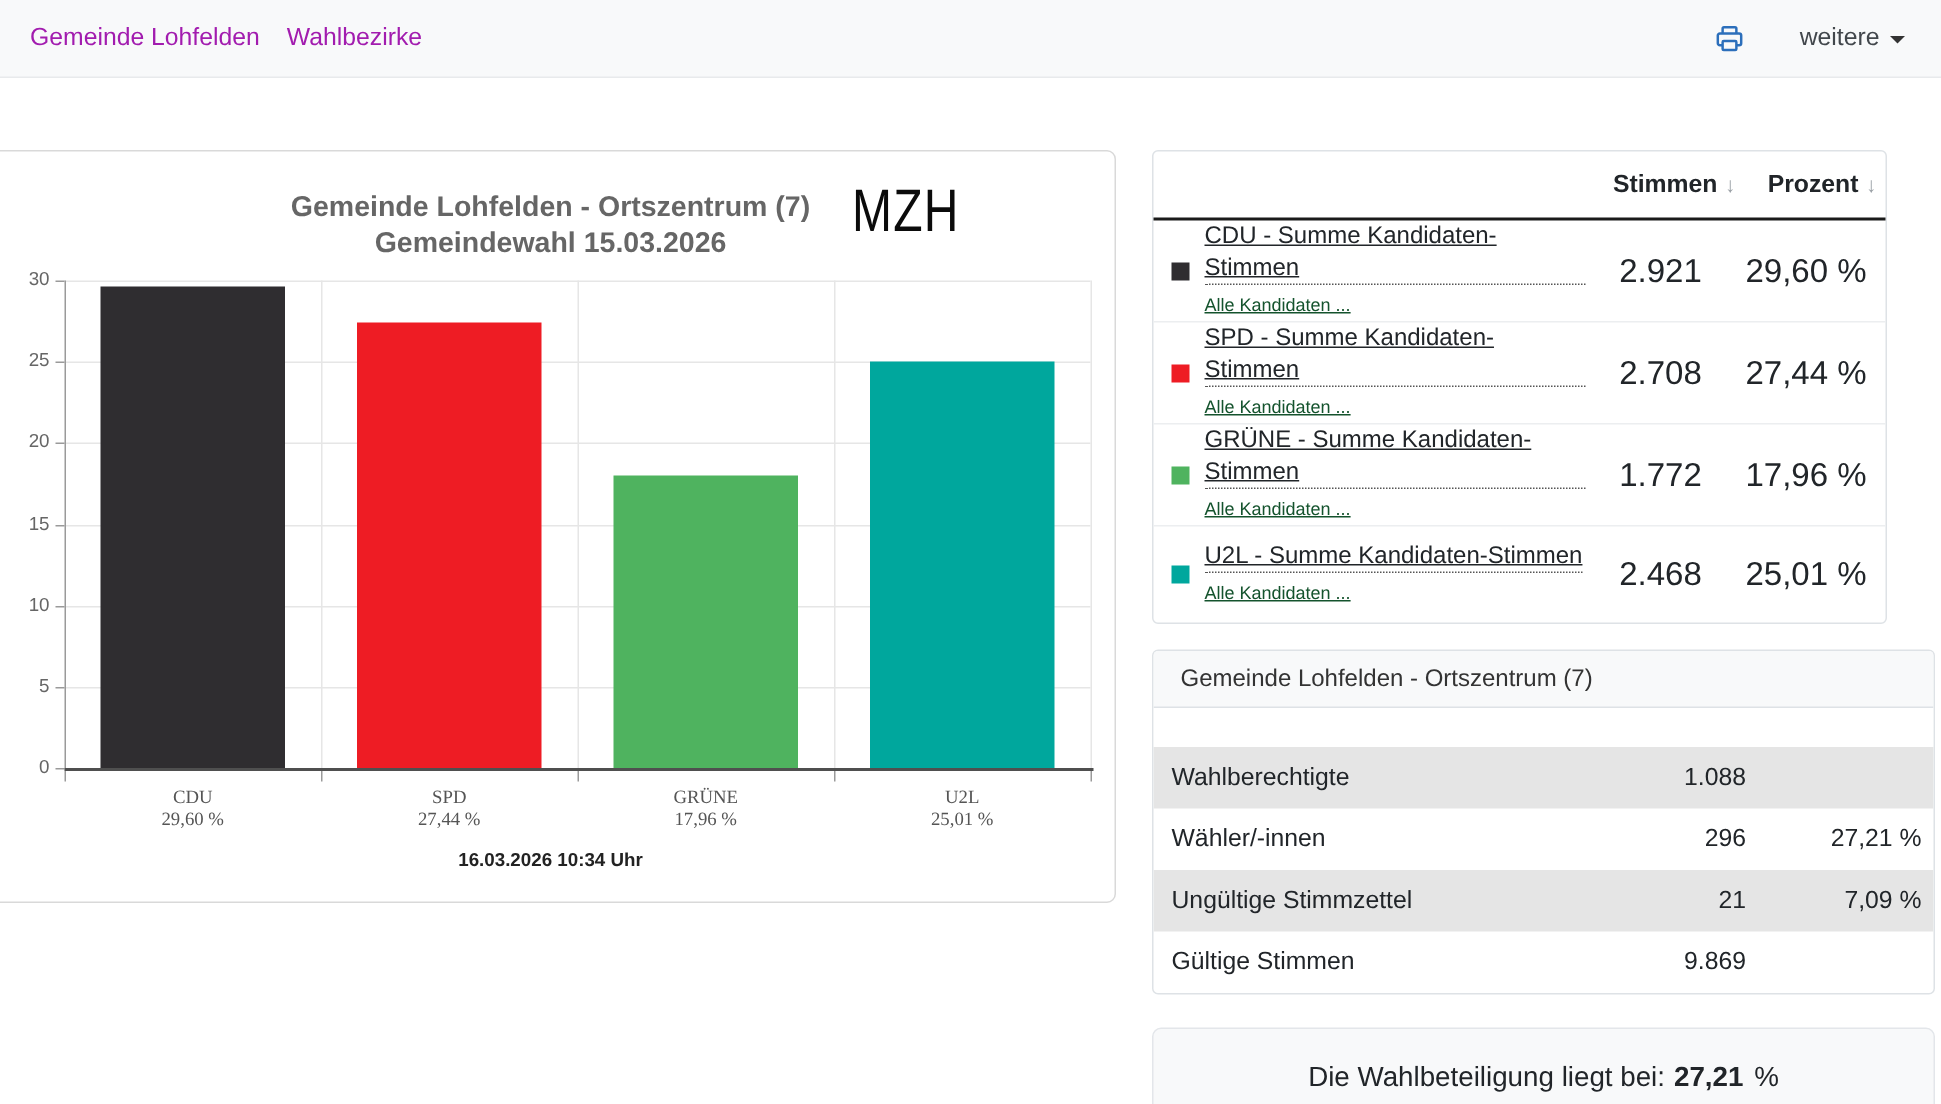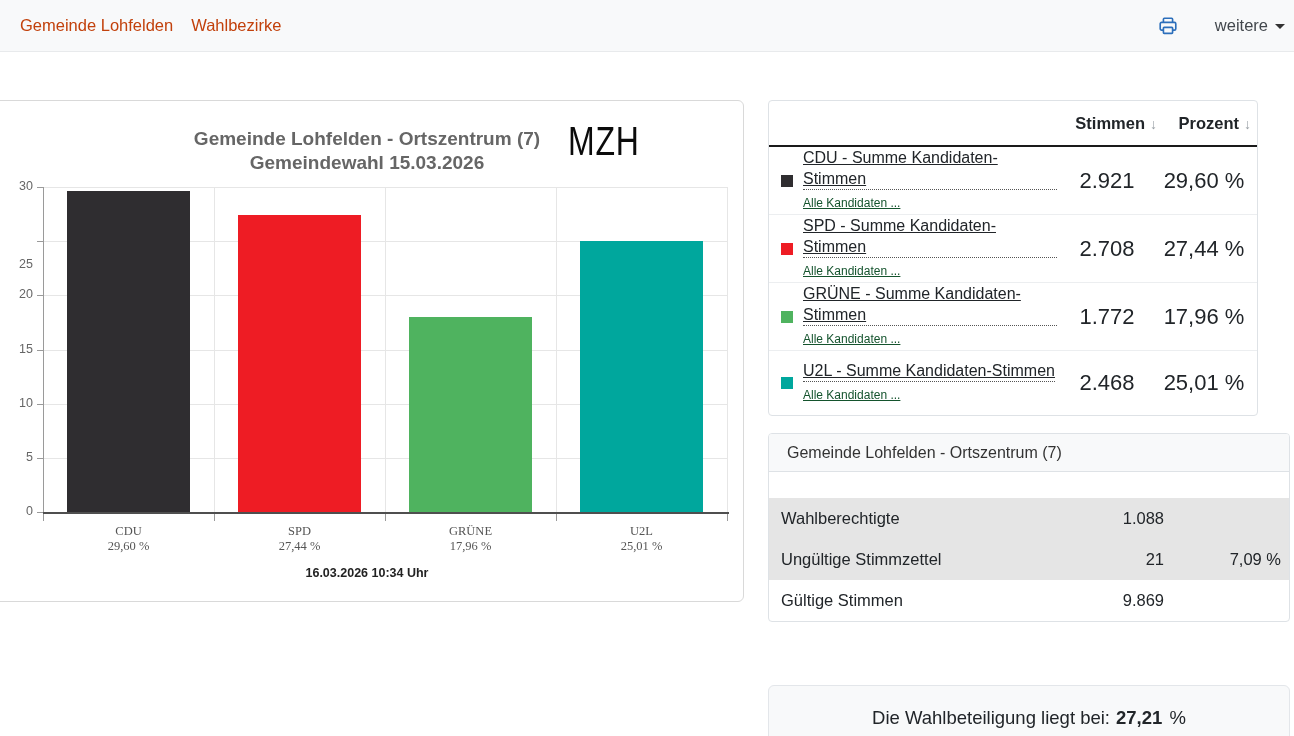--- a/index.html
+++ b/index.html
@@ -6,24 +6,24 @@
   body{
     width:1294px;height:736px;overflow:hidden;position:relative;
     background:#ffffff;font-family:"Liberation Sans",sans-serif;color:#212529;
   }
   
   .navbar{
     position:absolute;top:0;left:0;width:100%;height:52px;
     background:#f8f9fa;border-bottom:1px solid #e8eaec;
     display:flex;align-items:center;box-sizing:border-box;
   }
-  .nav-link{color:#c2410c;font-size:16.5px;cursor:pointer;}
+  .nav-link{color:#a21caf;font-size:16.5px;cursor:pointer;}
   .nav-link.first{margin-left:20px;}
   .nav-link + .nav-link{margin-left:18px;}
-  .nav-right{margin-left:auto;display:flex;align-items:center;gap:36px;padding-right:9px;}
+  .nav-right{margin-left:auto;display:flex;align-items:center;gap:36px;padding-right:24px;}
   .printer-btn{width:22px;height:22px;cursor:pointer;display:flex;align-items:center;}
   .more-btn{display:flex;align-items:center;gap:7px;cursor:pointer;color:#42474c;font-size:16.5px;}
   .caret{width:0;height:0;border-left:5px solid transparent;border-right:5px solid transparent;border-top:5px solid #333;margin-top:2px;}
   
   .chart-card{
     position:absolute;left:-10px;top:100px;width:754px;height:502px;
     background:#fff;border:1px solid #d9d9d9;border-radius:6px;box-sizing:border-box;
   }
   .chart-title{position:absolute;top:27px;left:0;width:100%;text-align:center;
     font-size:19px;font-weight:bold;color:#666;}
@@ -121,21 +121,21 @@
       <div class="ytick" style="top: 216.667px;"></div>
       <div class="ylabel" style="top: 208.667px;">10</div>
       <div class="hgrid" style="top: 162.5px;"></div>
       <div class="ytick" style="top: 162.5px;"></div>
       <div class="ylabel" style="top: 154.5px;">15</div>
       <div class="hgrid" style="top: 108.333px;"></div>
       <div class="ytick" style="top: 108.333px;"></div>
       <div class="ylabel" style="top: 100.333px;">20</div>
       <div class="hgrid" style="top: 54.1667px;"></div>
       <div class="ytick" style="top: 54.1667px;"></div>
-      <div class="ylabel" style="top: 46.1667px; margin-top: 24px;">25</div>
+      <div class="ylabel" style="top: 46.1667px;">25</div>
       <div class="hgrid" style="top: 0px;"></div>
       <div class="ytick" style="top: 0px;"></div>
       <div class="ylabel" style="top: -8px;">30</div>
       <div class="vgrid" style="left: 171px;"></div>
       <div class="vgrid" style="left: 342px;"></div>
       <div class="vgrid" style="left: 513px;"></div>
       <div class="vgrid" style="left: 684px;"></div>
       <div class="yaxis"></div>
       <div class="xtick" style="left: 0px;"></div>
       <div class="xtick" style="left: 171px;"></div>
@@ -223,20 +223,25 @@
 <div class="stats-card">
   <div class="st-header">Gemeinde Lohfelden - Ortszentrum (7)</div>
   <div class="st-spacer"></div>
   <div id="stat-rows">
   <div class="st-row alt">
     <span class="st-label">Wahlberechtigte</span>
     <span class="st-val">1.088</span>
     <span class="st-pct"></span>
   </div>
 
+  <div class="st-row">
+    <span class="st-label">Wähler/-innen</span>
+    <span class="st-val">296</span>
+    <span class="st-pct">27,21 %</span>
+  </div>
 
   <div class="st-row alt">
     <span class="st-label">Ungültige Stimmzettel</span>
     <span class="st-val">21</span>
     <span class="st-pct">7,09 %</span>
   </div>
 
   <div class="st-row">
     <span class="st-label">Gültige Stimmen</span>
     <span class="st-val">9.869</span>

